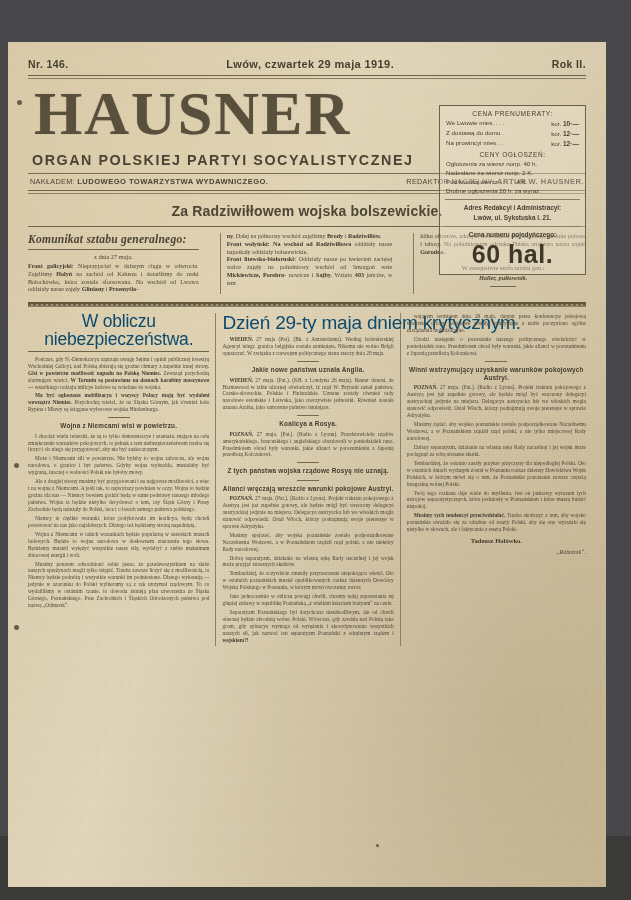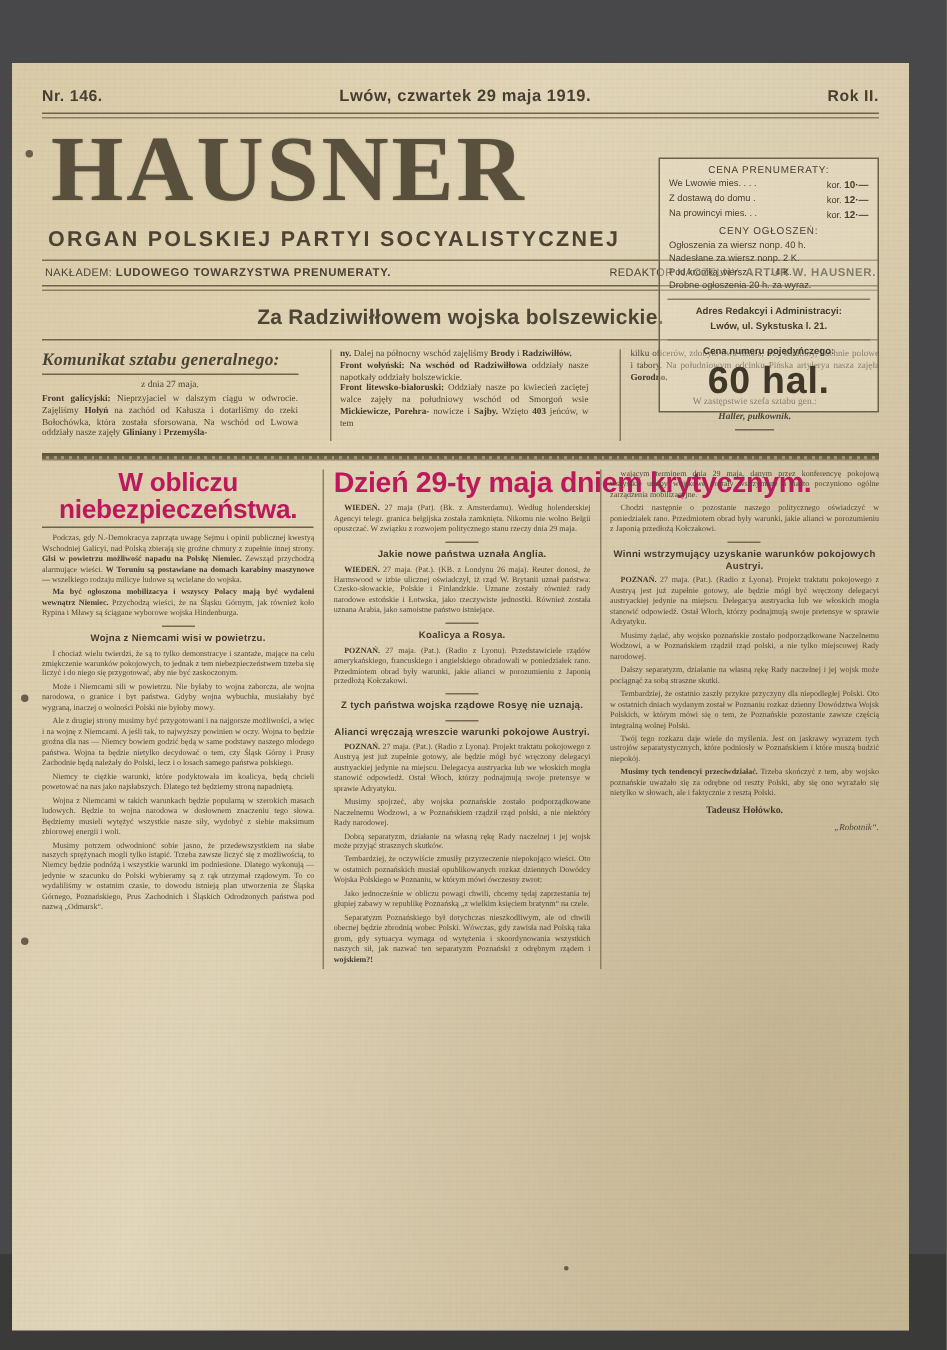--- a/index.html
+++ b/index.html
@@ -86,22 +86,22 @@
   
   .body3{display:flex;}
   .col{font-size:5.35px;line-height:1.3;color:#4e4637;text-align:justify;
        padding:0 6px;box-sizing:border-box;}
   .col.c1{width:33.6%;padding-left:0;}
   .col.c2{width:33.2%;border-left:.8px solid #8b8067;border-right:.8px solid #8b8067;}
   .col.c3{width:33.2%;padding-right:0;}
   .col p{margin:0 0 2px;text-indent:7px;}
   .col b{color:#433c2e;}
 
-  .h-display{font-family:"Liberation Sans",sans-serif;font-weight:bold;
-      color:#be185d;letter-spacing:-.2px;line-height:1.02;}
+  .h-display{font-family:"Liberation Sans",sans-serif;font-weight:normal;
+      color:#0c4a6e;letter-spacing:-.2px;line-height:1.02;}
   .h1c{font-size:17.5px;border-bottom:1.4px solid #6c6149;padding-bottom:2px;
       margin:0 0 4px;text-align:center;}
   .h2c{font-size:19px;text-align:center;margin:0 0 4px;white-space:nowrap;}
   .subh{font-family:"Liberation Sans",sans-serif;font-weight:bold;font-size:6.4px;
       text-align:center;color:#443d2e;margin:4px 0 2px;letter-spacing:.2px;}
   .dash{width:22px;border-top:1px solid #77694f;margin:4px auto;}
   .signr{text-align:center;font-weight:bold;font-size:6.6px;margin-top:4px;color:#433c2e;}
   .signi{text-align:right;font-style:italic;font-size:6px;margin-top:3px;}
 
   .mark{position:absolute;width:5px;height:5px;background:#4a4233;border-radius:50%;opacity:.8;}
@@ -148,21 +148,21 @@
           <div class="pb-c">Adres Redakcyi i Administracyi:</div>
           <div class="pb-c">Lwów, ul. Sykstuska l. 21.</div>
           <div class="pb-sep"></div>
           <div class="pb-c">Cena numeru pojedyńczego:</div>
           <div class="pb-big">60 hal.</div>
         </div>
       </div>
 
       <div class="rule-t"></div>
       <div class="credits">
-        <span><span>NAKŁADEM:</span> <b>LUDOWEGO TOWARZYSTWA PRENUMERATY.</b></span>
+        <span><span>NAKŁADEM:</span> <b>LUDOWEGO TOWARZYSTWA WYDAWNICZEGO.</b></span>
         <span><span>REDAKTOR NACZELNY:</span> <b>ARTUR W. HAUSNER.</b></span>
       </div>
       <div class="rule-dd"></div>
 
       <div class="warsub">Za Radziwiłłowem wojska bolszewickie.</div>
       <div class="rule-w"></div>
 
       <div class="komblock">
         <div class="komcol c1">
           <div class="ktitle ktitle-u">Komunikat sztabu generalnego:</div>

